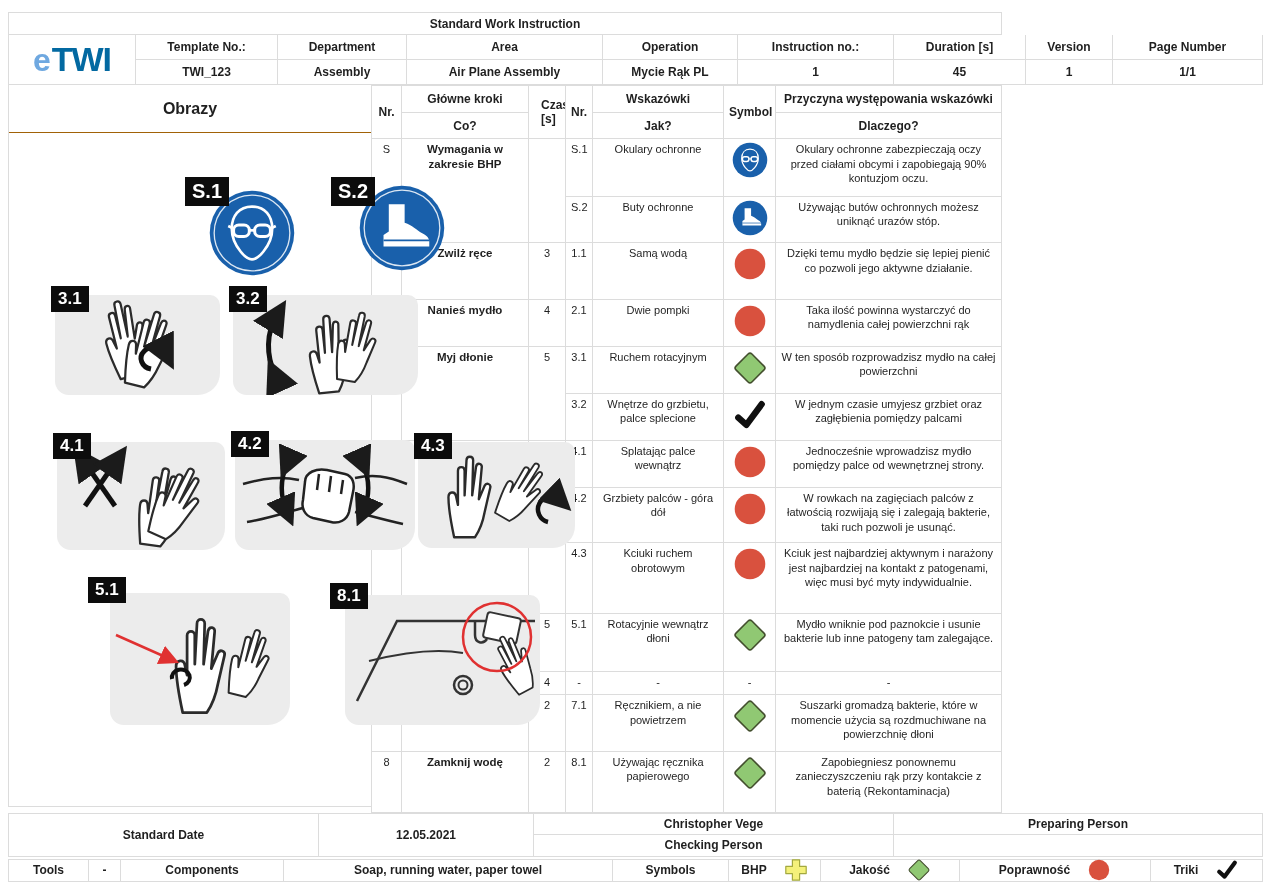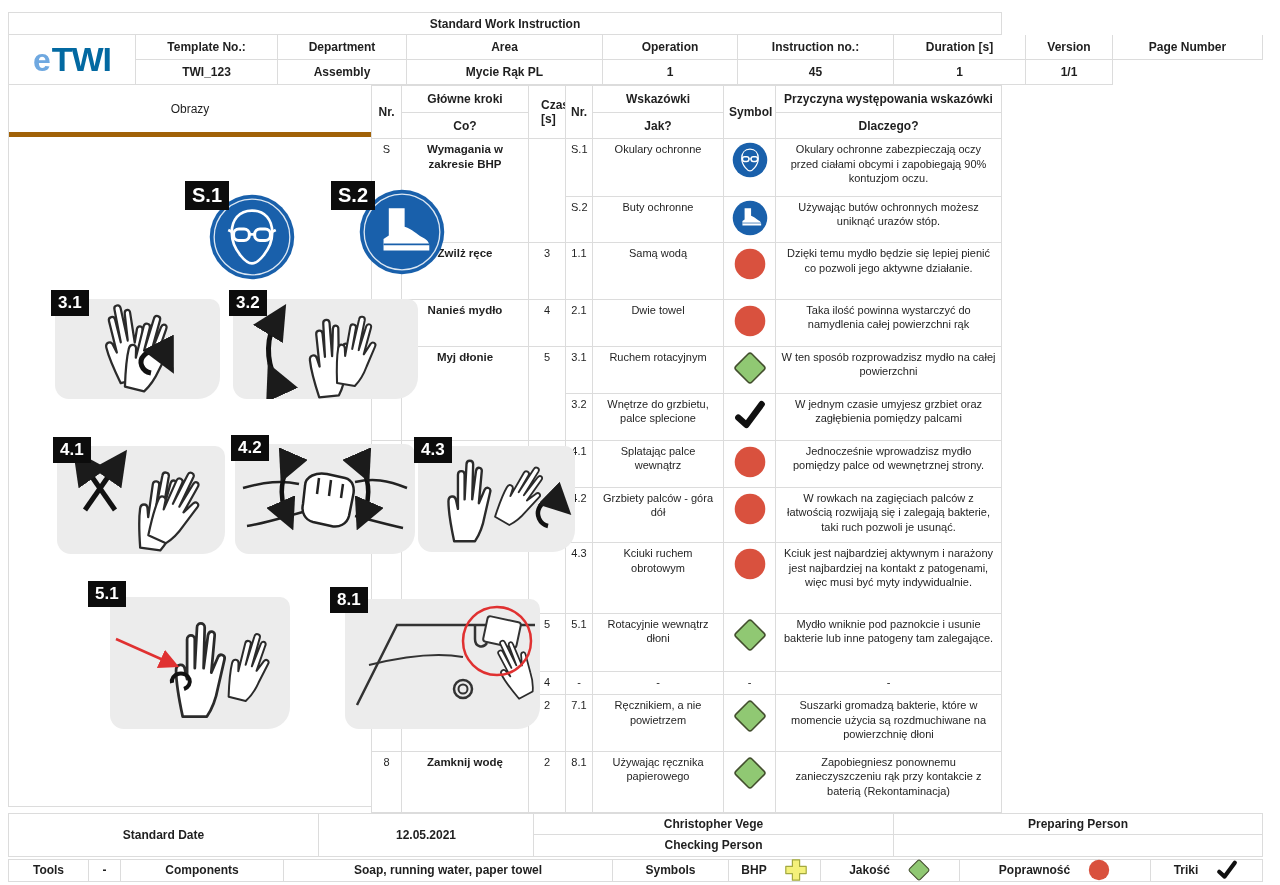--- a/index.html
+++ b/index.html
@@ -10,21 +10,21 @@
   
   .header-grid{display:grid;grid-template-columns:127px 142px 129px 196px 135px 156px 132px 87px 150px;grid-auto-rows:25px;border-left:1px solid #dcdcdc;}
   .hcell{border-right:1px solid #dcdcdc;border-bottom:1px solid #dcdcdc;display:flex;align-items:center;justify-content:center;font-size:12px;font-weight:600;text-align:center;}
   .logo-cell{grid-row:1/3;border-bottom:1px solid #dcdcdc;}
   .logo{display:flex;align-items:baseline;}
   .logo-e{color:#6fa8e0;font-size:32px;font-weight:700;margin-right:1px;}
   .logo-twi{color:#0369a1;font-size:34px;font-weight:800;letter-spacing:-1px;}
   
   .main{display:flex;align-items:stretch;}
   .images-panel{width:624px;border-left:1px solid #dcdcdc;border-bottom:1px solid #dcdcdc;}
-  .images-header{height:47px;border-bottom:5px solid #a16207;display:flex;align-items:center;justify-content:center;font-size:12px;font-weight:400;}
+  .images-header{height:47px;border-bottom:1px solid #a16207;display:flex;align-items:center;justify-content:center;font-size:16px;font-weight:700;}
   .images-canvas{position:relative;height:642px;}
   .img-card{position:absolute;background:#ececec;border-radius:6px 10px 22px 14px;}
   .img-card svg{display:block;}
   .img-label{position:absolute;background:#0c0c0c;color:#fff;font-weight:700;font-size:17px;line-height:1;padding:4px 7px 5px;z-index:3;}
   .sign-icon{position:absolute;}
   
   table.steps{border-collapse:collapse;table-layout:fixed;width:630px;font-size:11px;}
   table.steps th,table.steps td{border:1px solid #dcdcdc;text-align:center;padding:3px 5px;overflow:hidden;}
   table.steps th{font-size:12px;font-weight:600;vertical-align:middle;}
   table.steps td{vertical-align:top;line-height:1.32;}
@@ -71,20 +71,21 @@
     <div class="hcell">Template No.:</div>
     <div class="hcell">Department</div>
     <div class="hcell">Area</div>
     <div class="hcell">Operation</div>
     <div class="hcell">Instruction no.:</div>
     <div class="hcell">Duration [s]</div>
     <div class="hcell">Version</div>
     <div class="hcell">Page Number</div>
     <div class="hcell">TWI_123</div>
     <div class="hcell">Assembly</div>
+    <div class="hcell">Air Plane Assembly</div>
     <div class="hcell">Mycie Rąk PL</div>
     <div class="hcell">1</div>
     <div class="hcell">45</div>
     <div class="hcell">1</div>
     <div class="hcell">1/1</div>
   </div>
 
   <div class="main">
     <div class="images-panel">
       <div class="images-header">Obrazy</div>
@@ -254,21 +255,21 @@
             <td class="sym"><svg width="36" height="36" viewBox="0 0 40 40">
                 <circle cx="20" cy="20" r="17" fill="#d9513e"></circle>
               </svg></td>
             <td class="c-top">Dzięki temu mydło będzie się lepiej pienić co pozwoli jego aktywne działanie.</td>
           </tr>
           <tr style="height: 40px;">
             <td class="c-top" rowspan="1">2</td>
             <td class="name" rowspan="1">Nanieś mydło</td>
             <td class="c-top" rowspan="1">4</td>
             <td class="c-top">2.1</td>
-            <td class="c-top">Dwie towel</td>
+            <td class="c-top">Dwie pompki</td>
             <td class="sym"><svg width="36" height="36" viewBox="0 0 40 40">
                 <circle cx="20" cy="20" r="17" fill="#d9513e"></circle>
               </svg></td>
             <td class="c-top">Taka ilość powinna wystarczyć do namydlenia całej powierzchni rąk</td>
           </tr>
           <tr style="height: 40px;">
             <td class="c-top" rowspan="2">3</td>
             <td class="name" rowspan="2">Myj dłonie</td>
             <td class="c-top" rowspan="2">5</td>
             <td class="c-top">3.1</td>

